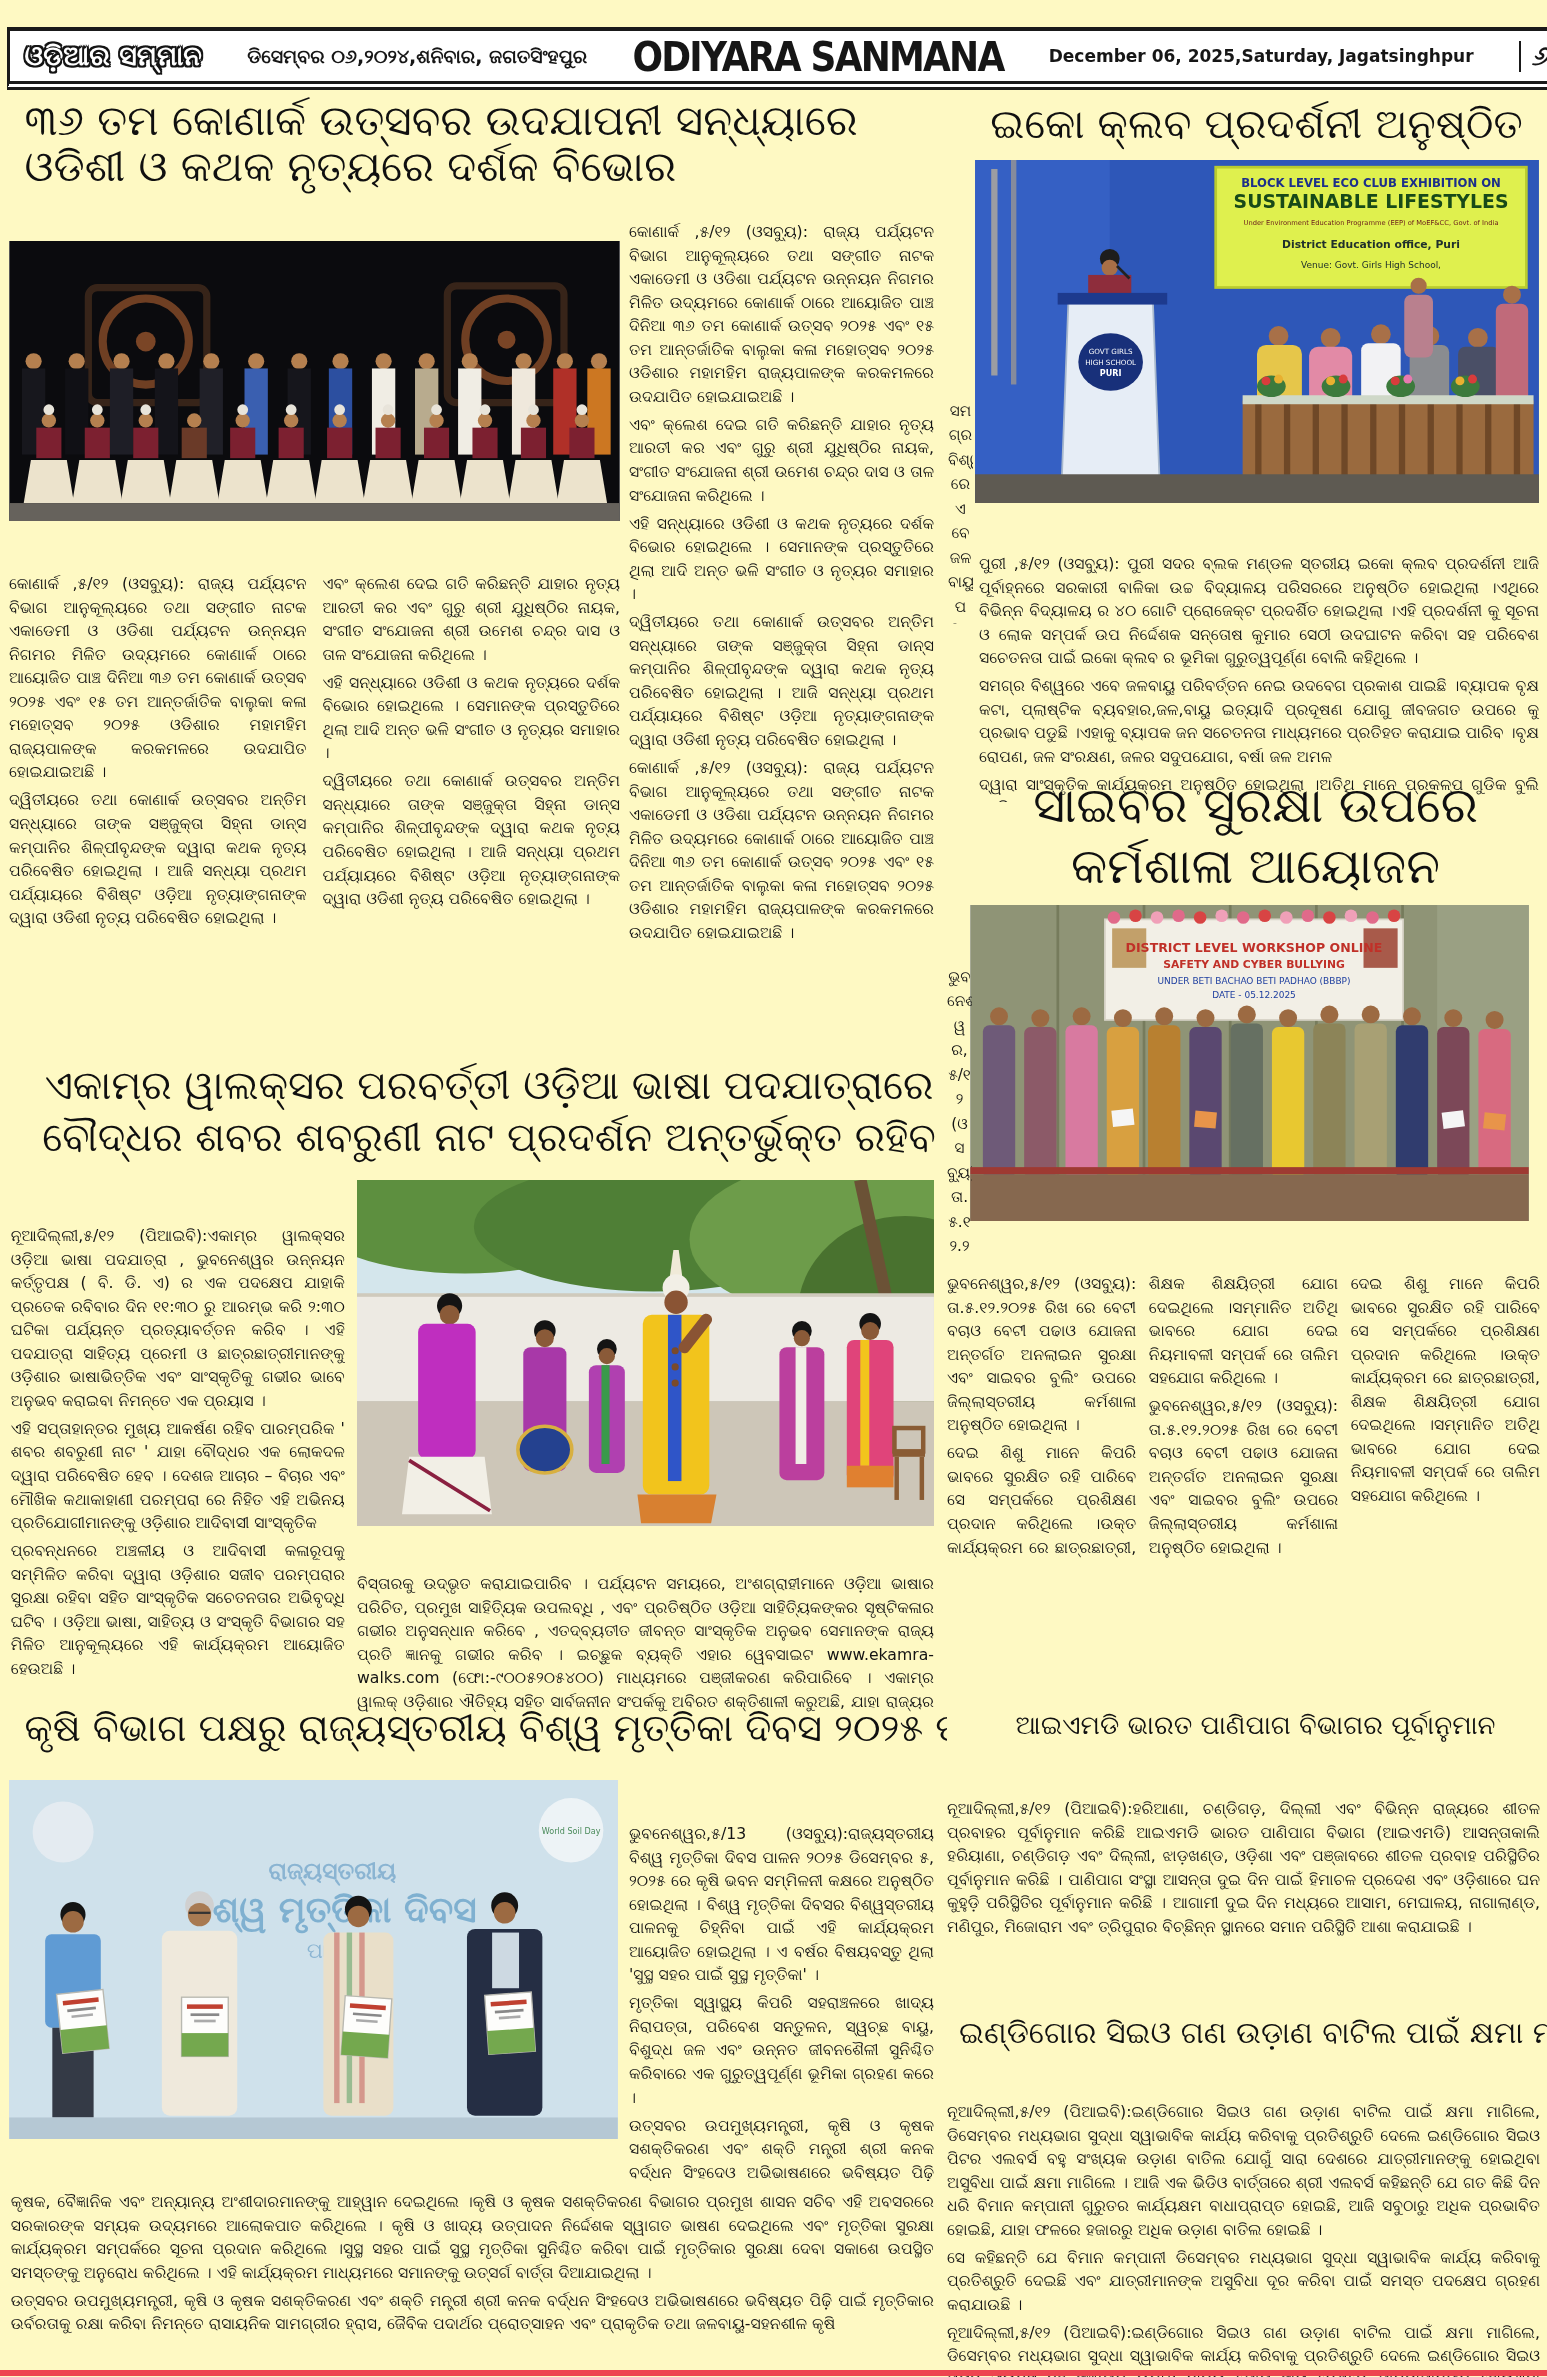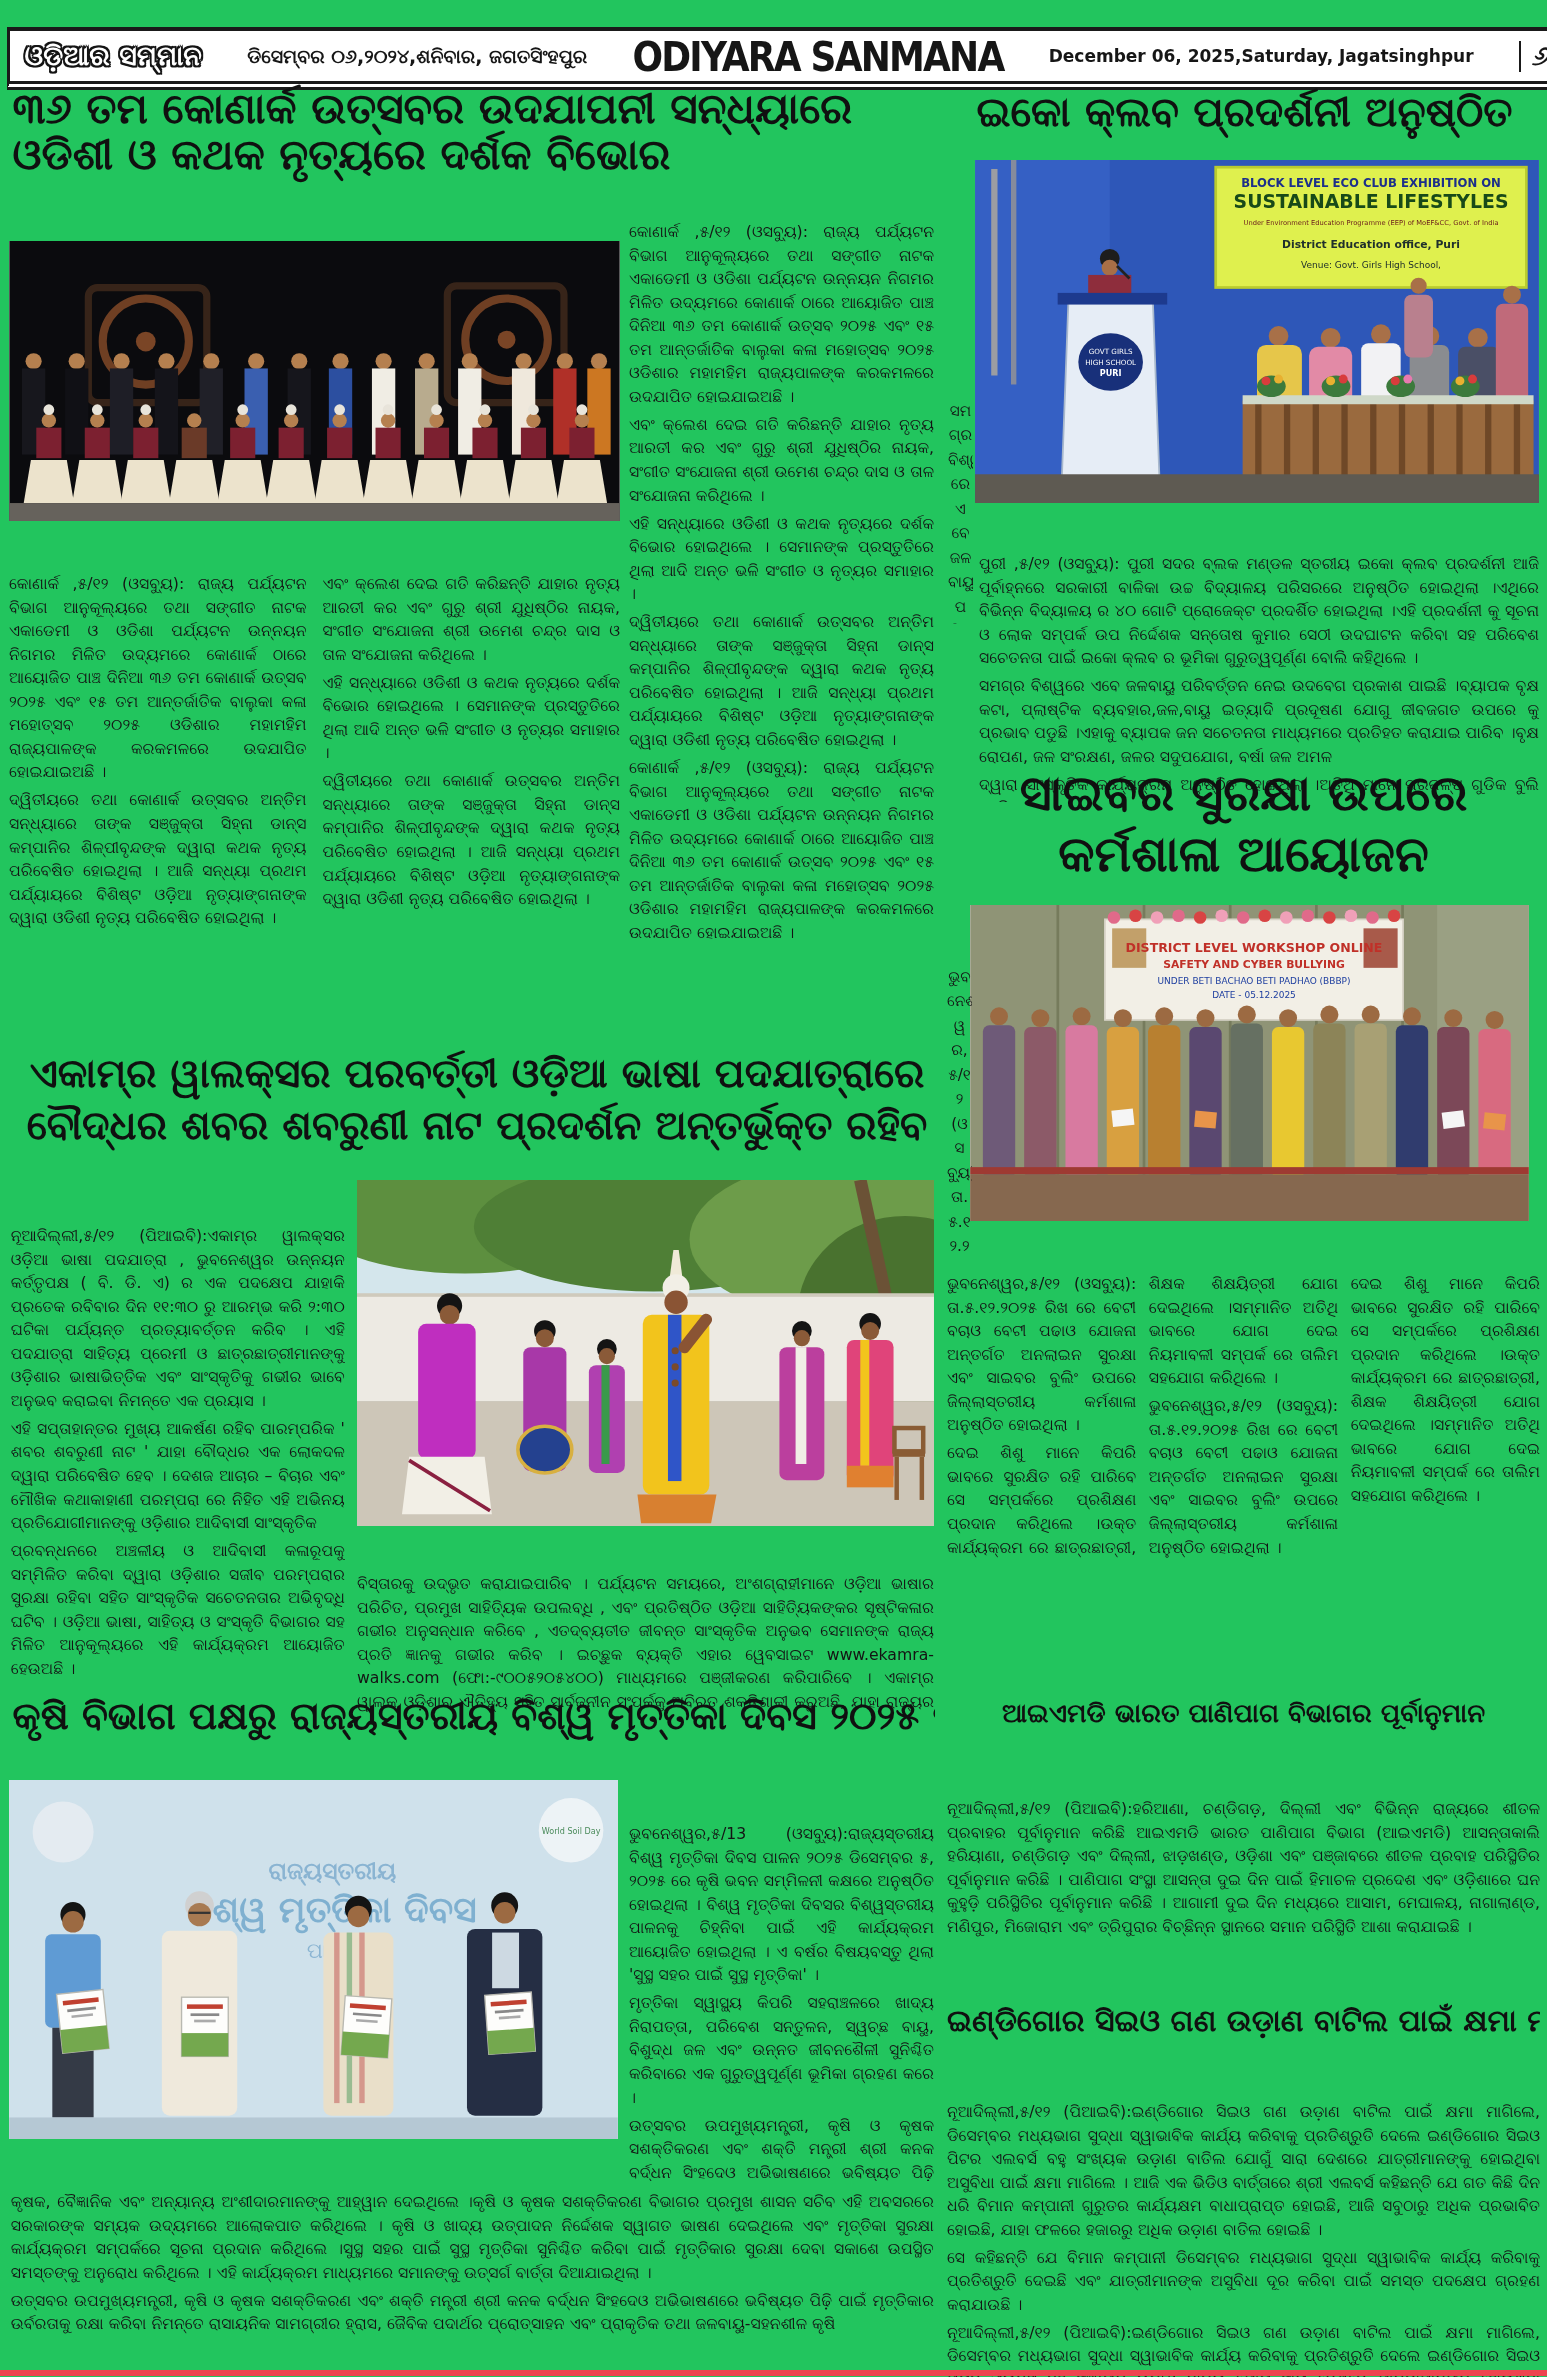--- a/index.html
+++ b/index.html
@@ -1,33 +1,33 @@
 <!DOCTYPE html>
 <html style="font-size:14.4px"><head>
 <meta charset="utf-8">
 <style>
   html,body{margin:0;padding:0;background:#e8e8e8;}
-  .page{position:relative;width:1548px;height:2377px;background:#22c55e;
+  .page{position:relative;width:1548px;height:2377px;background:#fef9c3;
         font-family:"DejaVu Sans",sans-serif;color:#161616;overflow:hidden;margin:0 auto;}
   
   .masthead{position:absolute;left:7.2px;top:27px;width:1524px;height:50px;
       border-left:3.6px solid #1a1a1a;border-right:3.6px solid #1a1a1a;
       border-top:4.5px solid #1a1a1a;border-bottom:9px double #1a1a1a;
       display:flex;align-items:center;justify-content:space-between;padding:0 14.4px;background:#fff;}
   .mh-logo{font-weight:bold;font-size:27px;color:#fff;white-space:nowrap;
       text-shadow:-1.8px -1.8px 0 #141414,1.8px -1.8px 0 #141414,-1.8px 1.8px 0 #141414,1.8px 1.8px 0 #141414,
                   0 -1.8px 0 #141414,0 1.8px 0 #141414,-1.8px 0 0 #141414,1.8px 0 0 #141414;}
   .mh-odia-date{font-size:19px;font-weight:bold;white-space:nowrap;}
   .mh-title{font-size:36px;font-weight:bold;letter-spacing:-1.8px;transform:scaleY(1.15);white-space:nowrap;}
   .mh-eng-date{font-size:17px;font-weight:bold;white-space:nowrap;}
   .mh-page{font-family:"Liberation Serif",serif;font-style:italic;font-size:27px;font-weight:bold;
       border-left:2.7px solid #1a1a1a;padding-left:10.8px;}
   
   .abs{position:absolute;margin-top:40px;}
-  .headline{font-weight:bold;color:#101010;margin:0;}
+  .headline{font-weight:normal;color:#101010;margin:12px;}
   .bodytext{font-size:15.7px;line-height:1.5;text-align:justify;overflow:hidden;color:#141414;}
   .bodytext p{margin:0 0 4.5px 0;}
   .cols2{column-count:2;column-gap:16px;}
   .cols3{column-count:3;column-gap:12.6px;}
   .center{text-align:center;}
   .nowrap{white-space:nowrap;overflow:hidden;}
   .sliver{width:25px;font-size:15.3px;line-height:1.6;overflow:hidden;word-break:break-all;text-align:center;}
   .photo{position:absolute;overflow:hidden;background:#ddd;}
   .photo svg{display:block;width:100%;height:100%;}
   

